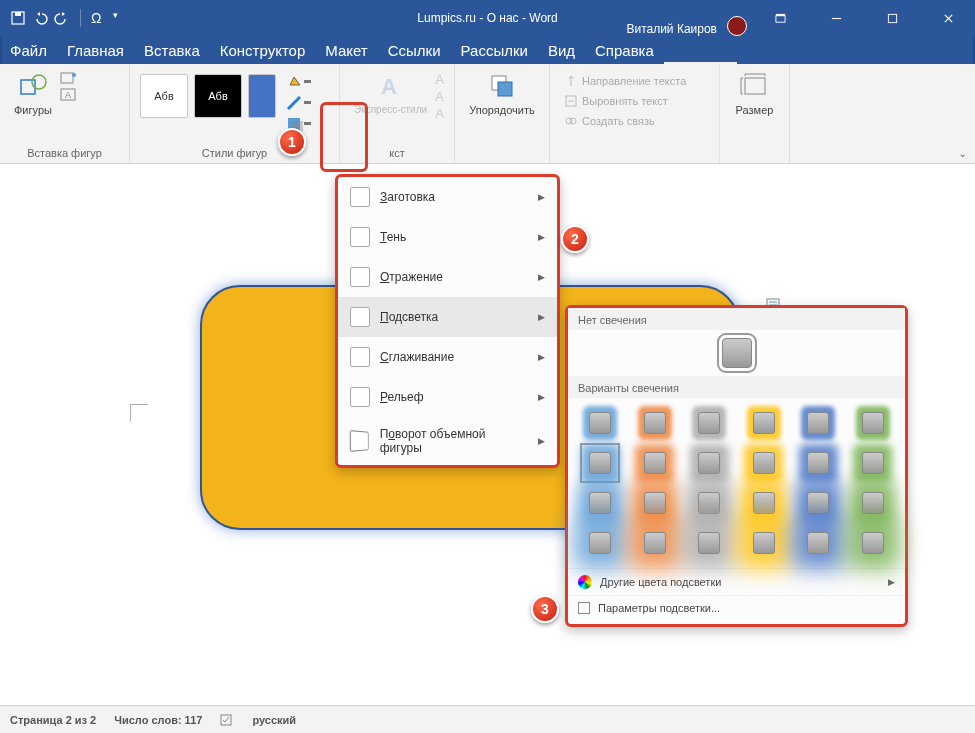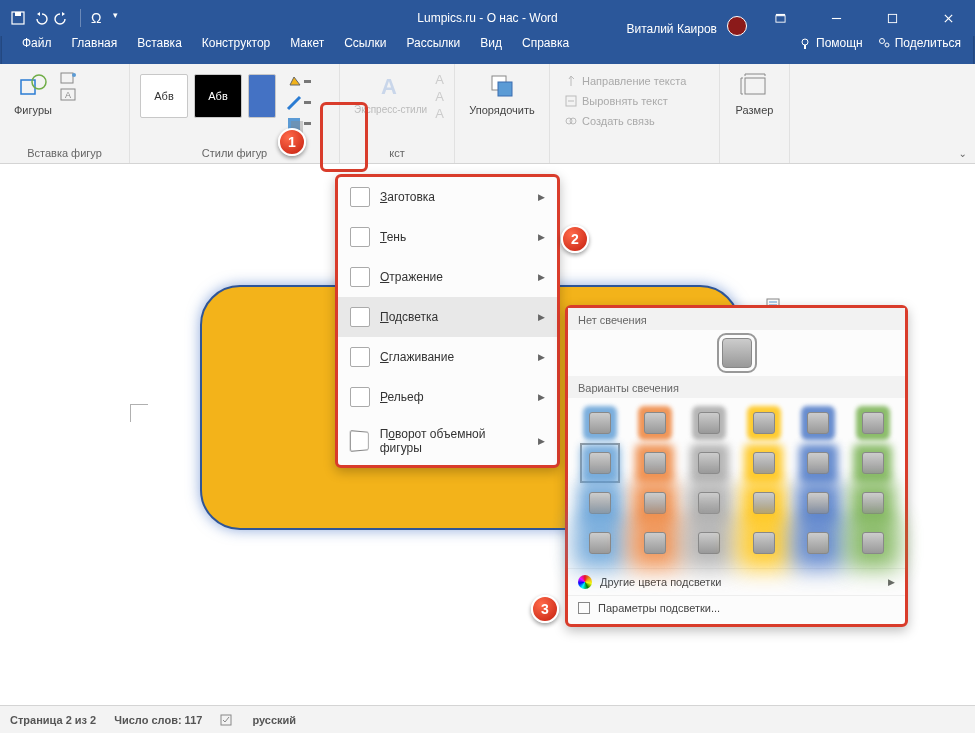--- a/index.html
+++ b/index.html
@@ -11,21 +11,21 @@
 .qat { display:flex; gap:6px; padding:0 10px; align-items:center; }
 .qat svg, .qat .glyph { width:16px; height:16px; color:#fff; }
 .qat-sep { width:1px; height:18px; background:rgba(255,255,255,.3); margin:0 4px; }
 .title-text { position:absolute; left:50%; transform:translateX(-50%); white-space:nowrap;text-align:right; }
 .title-right { margin-left:auto; display:flex; align-items:flex-end; gap:10px; padding-right:4px; }
 .avatar { width:20px; height:20px; border-radius:50%; background:#8b1a1a; border:1px solid #fff; }
 .winbtn { width:46px; height:36px; display:flex; align-items:center; justify-content:center; }
 .winbtn svg { width:11px; height:11px; }
 
 
-.tabs { height:28px; background:#2b579a; display:flex; color:#fff; font-size:12px; align-items:flex-start;padding-left:12px; }
+.tabs { height:28px; background:#2b579a; display:flex; color:#fff; font-size:15px; align-items:center; }
 .tab { padding:0 10px; display:flex; align-items:center; cursor:pointer; white-space:nowrap; }
 .tab.active { background:#f3f3f3; color:#2b7cd3;margin-top:40px; }
 .tabs-right { margin-left:auto; display:flex; align-items:center; gap:14px; padding-right:14px; }
 .tabs-right .ico { width:14px; height:14px; }
 
 
 .ribbon { height:100px; background:#f3f3f3; border-bottom:1px solid #d4d4d4; display:flex; position:relative; }
 .ribgroup { border-right:1px solid #e1e1e1; padding:4px 10px 2px; display:flex; flex-direction:column; justify-content:space-between; }
 .ribgroup-label { text-align:center; font-size:11px; color:#666; padding-bottom:2px; white-space:nowrap; }
 .ribgroup-content { display:flex; gap:4px; align-items:flex-start; }
@@ -137,30 +137,20 @@
       <div class="tab">Файл</div>
       <div class="tab">Главная</div>
       <div class="tab">Вставка</div>
       <div class="tab">Конструктор</div>
       <div class="tab">Макет</div>
       <div class="tab">Ссылки</div>
       <div class="tab">Рассылки</div>
       <div class="tab">Вид</div>
       <div class="tab">Справка</div>
       <div class="tab active">Формат</div>
-      <div class="tabs-right">
-        <span style="display:flex;align-items:center;gap:4px"><svg class="ico" viewBox="0 0 14 14">
-            <circle cx="7" cy="6" r="3" fill="none" stroke="#fff"></circle>
-            <rect x="6" y="9" width="2" height="4" fill="#fff"></rect>
-          </svg>Помощн</span>
-        <span style="display:flex;align-items:center;gap:4px"><svg class="ico" viewBox="0 0 14 14">
-            <circle cx="5" cy="5" r="2.5" fill="none" stroke="#fff"></circle>
-            <circle cx="10" cy="9" r="2" fill="none" stroke="#fff"></circle>
-          </svg>Поделиться</span>
-      </div>
     </div>
 
 <div class="ribbon">
   <div class="ribgroup" style="width:130px">
     <div class="ribgroup-content">
       <div class="bigbtn">
         <svg viewBox="0 0 32 32">
               <rect x="4" y="10" width="14" height="14" fill="none" stroke="#2b7cd3" stroke-width="1.5"></rect>
               <circle cx="22" cy="12" r="7" fill="none" stroke="#70ad47" stroke-width="1.5"></circle>
             </svg>

